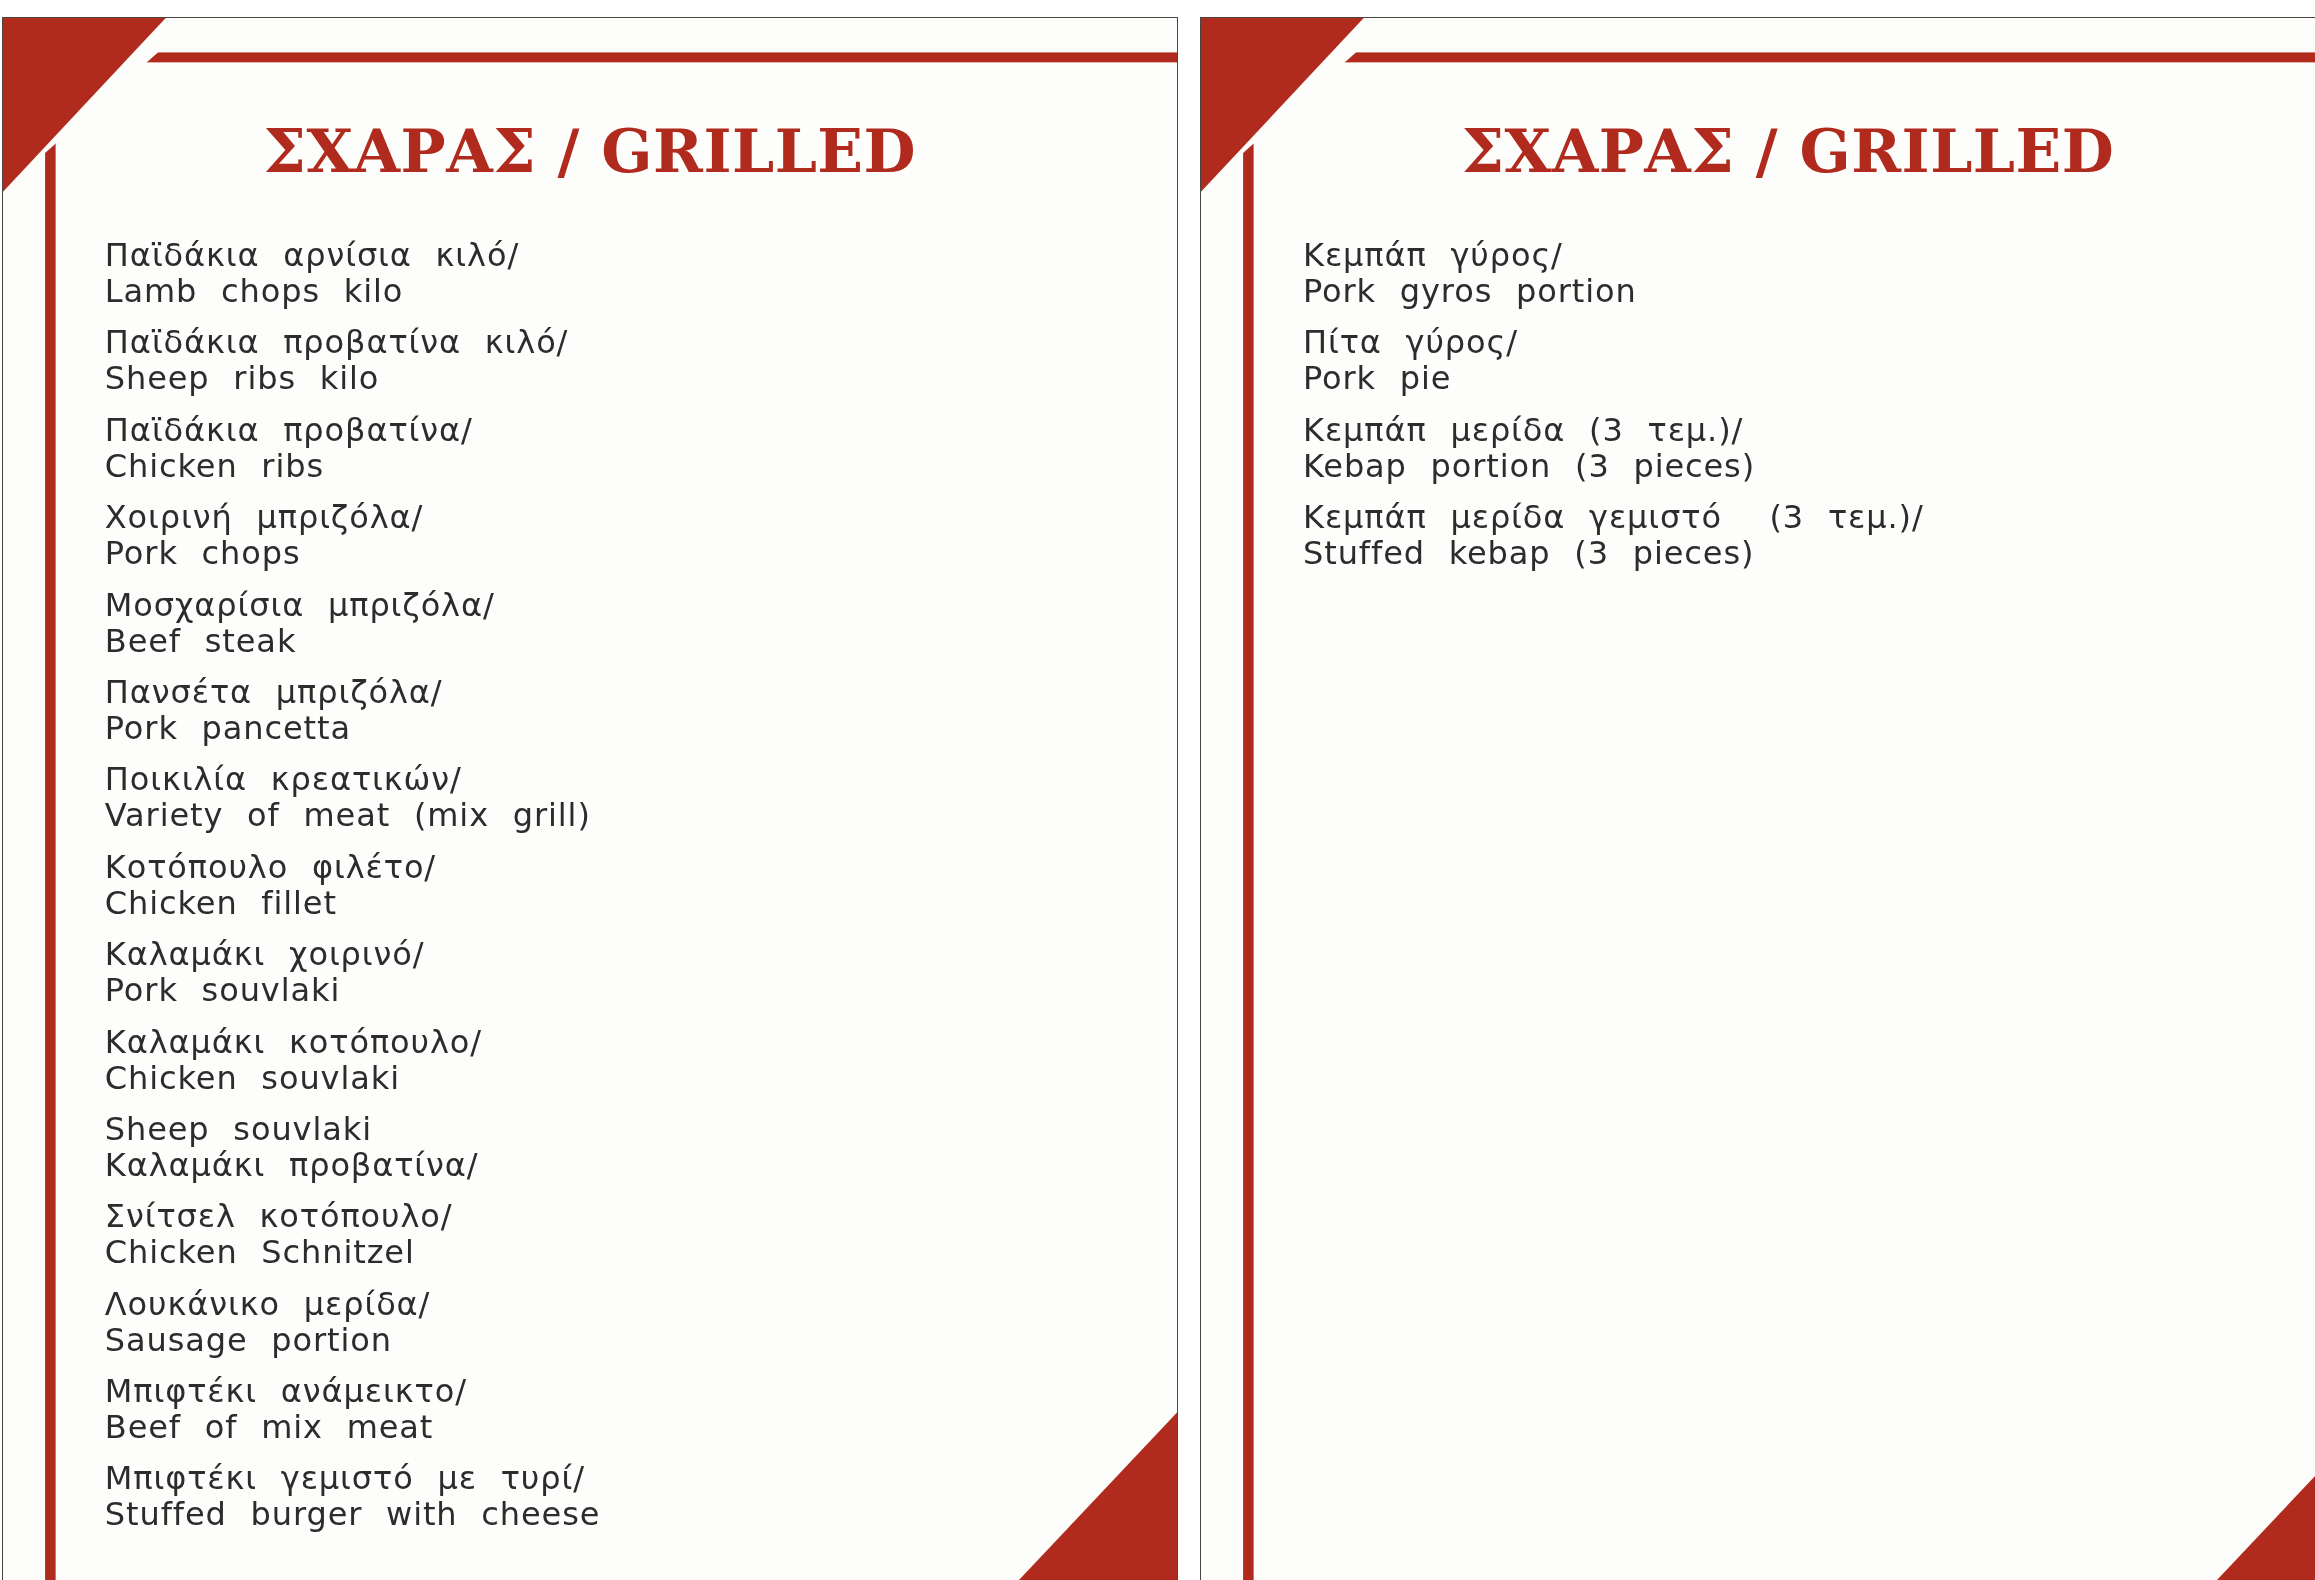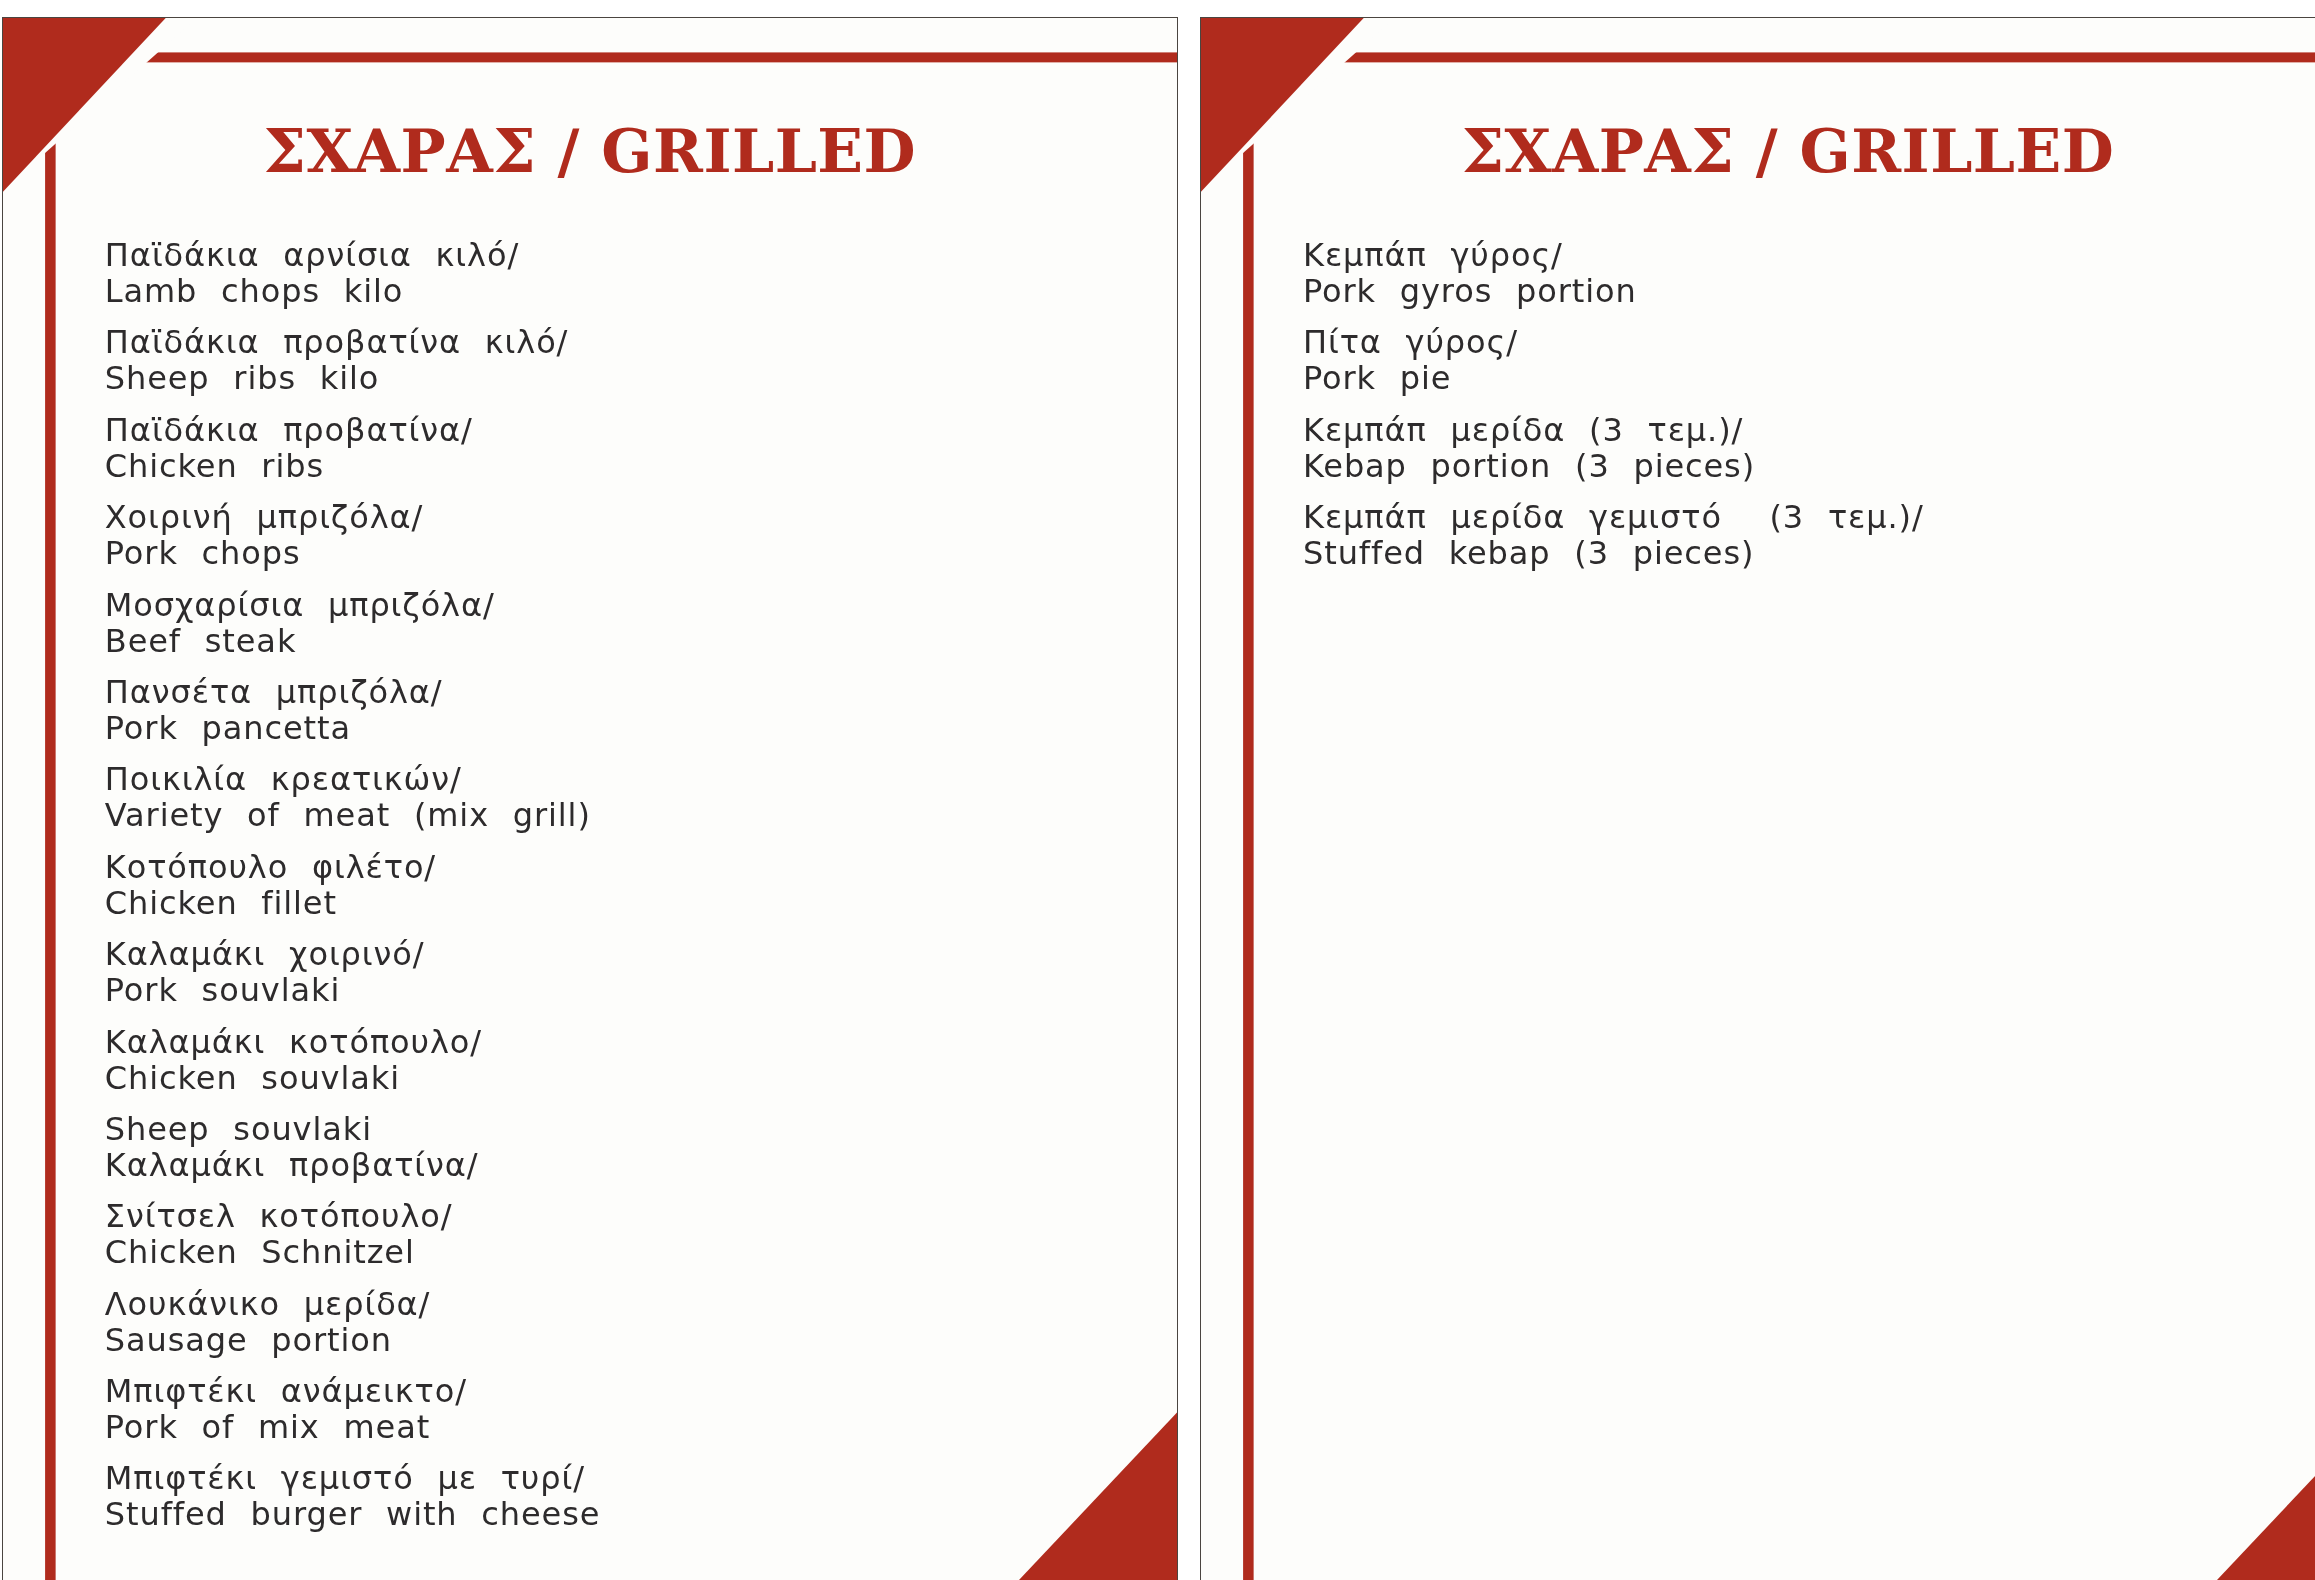--- a/index.html
+++ b/index.html
@@ -125,21 +125,21 @@
     <div class="item">
       <div class="line">Σνίτσελ κοτόπουλο/</div>
       <div class="line">Chicken Schnitzel</div>
     </div>
     <div class="item">
       <div class="line">Λουκάνικο μερίδα/</div>
       <div class="line">Sausage portion</div>
     </div>
     <div class="item">
       <div class="line">Μπιφτέκι ανάμεικτο/</div>
-      <div class="line">Pork of mix meat</div>
+      <div class="line">Beef of mix meat</div>
     </div>
     <div class="item">
       <div class="line">Μπιφτέκι γεμιστό με τυρί/</div>
       <div class="line">Stuffed burger with cheese</div>
     </div>
   </div>
 </div>
 
 <div class="page" id="page-right">
   <svg class="decor" viewBox="0 0 1227 1736" preserveAspectRatio="none">

